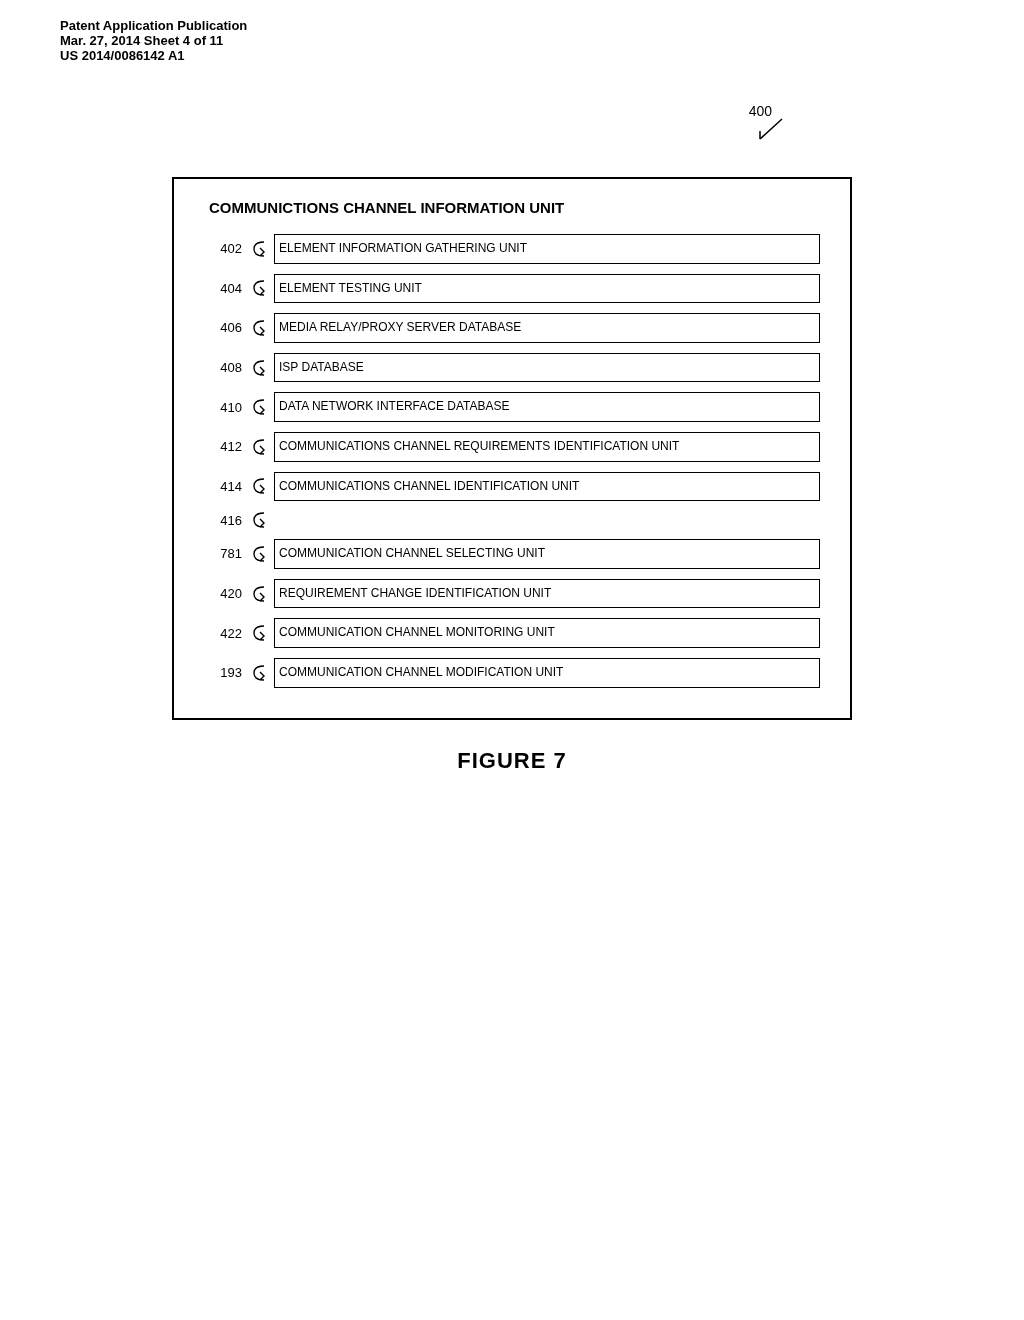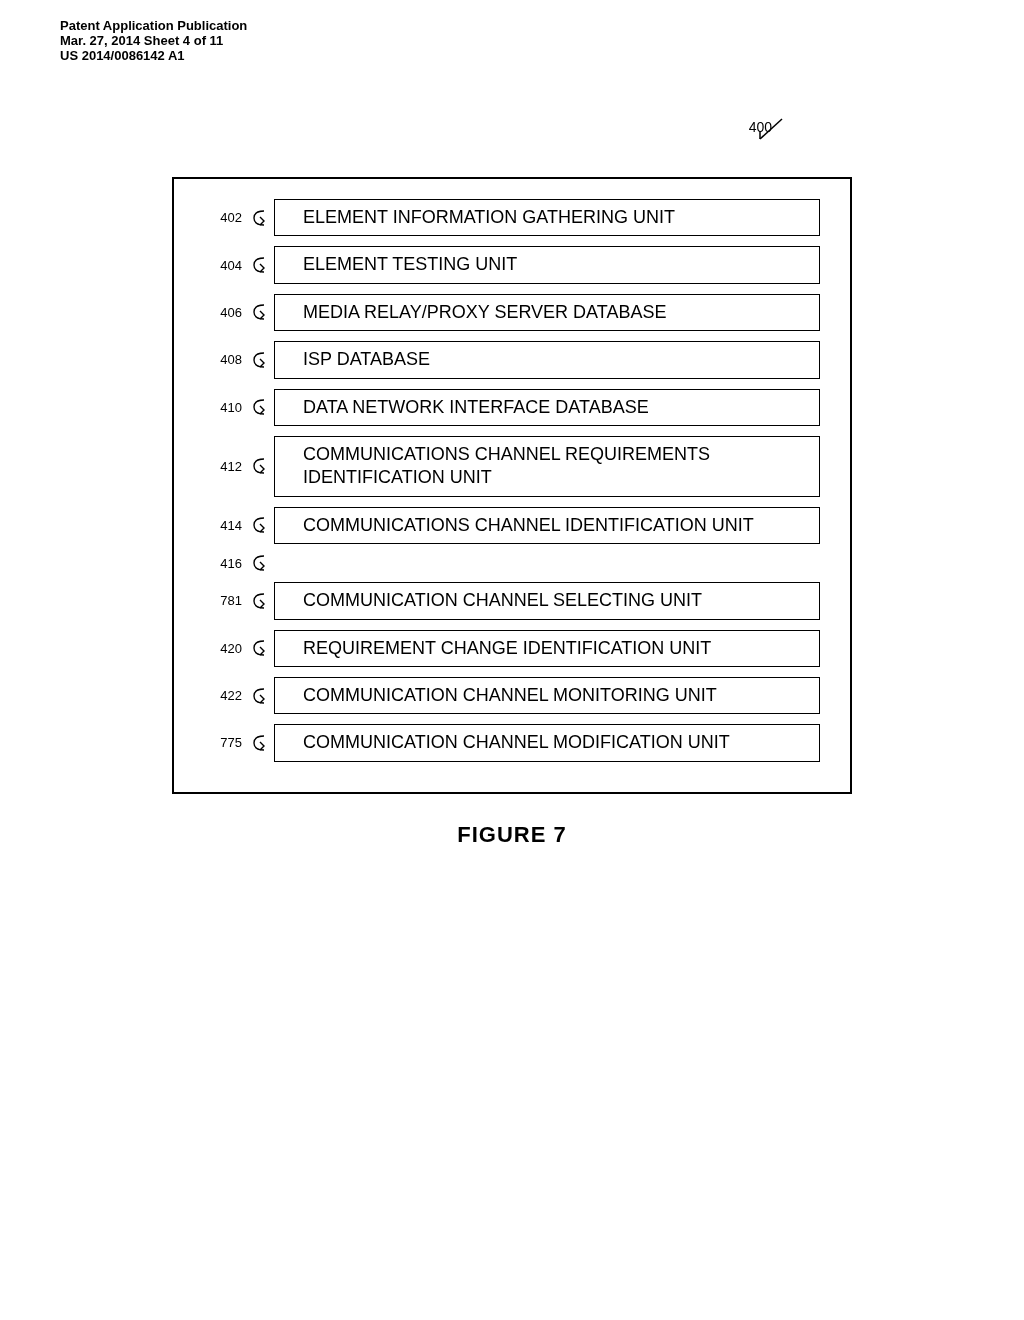--- a/index.html
+++ b/index.html
@@ -75,22 +75,22 @@
       margin-right: 6px;
     }
 
     .arrow-connector svg {
       width: 22px;
       height: 18px;
     }
 
     .item-box {
       border: 1.5px solid #000;
-      padding: 6px 28px;
-      font-size: 18px;
+      padding: 6px 4px;
+      font-size: 12px;
       font-weight: normal;
       flex: 1;
       line-height: 1.3;
     }
 
     
     .figure-caption {
       text-align: center;
       font-size: 22px;
       font-weight: bold;
@@ -103,29 +103,30 @@
 
 <div class="header">
   <span>Patent Application Publication</span>
   <span>Mar. 27, 2014  Sheet 4 of 11</span>
   <span>US 2014/0086142 A1</span>
 </div>
 
 <div class="main-content">
 
   <div style="width:680px; position:relative; height:44px;">
-    <span style="position:absolute; right:80px; top:16px; font-size:14px;">400</span>
+    <span style="position:absolute; right:80px; top:0; font-size:14px;">400</span>
 
     <svg style="position:absolute; right:60px; top:14px;" width="40" height="26">
       <line x1="30" y1="2" x2="8" y2="22" stroke="#000" stroke-width="1.5"></line>
       <line x1="8" y1="22" x2="8" y2="14" stroke="#000" stroke-width="1.5"></line>
     </svg>
   </div>
 
   <div class="outer-box">
+    <div class="outer-box-title">COMMUNICTIONS CHANNEL INFORMATION UNIT</div>
 
     <div id="items-container">
         <div class="item-row">
           <span class="item-number">402</span>
           <div class="arrow-connector">
             <svg viewBox="0 0 22 18" width="22" height="18">
       <path d="M 18 2 Q 8 2 8 9 Q 8 16 18 16" fill="none" stroke="#000" stroke-width="1.4"></path>
       <polyline points="14,12 18,16 14,20" fill="none" stroke="#000" stroke-width="1.4" transform="translate(0,-4)"></polyline>
     </svg>
           </div>
@@ -224,21 +225,21 @@
           <span class="item-number">422</span>
           <div class="arrow-connector">
             <svg viewBox="0 0 22 18" width="22" height="18">
       <path d="M 18 2 Q 8 2 8 9 Q 8 16 18 16" fill="none" stroke="#000" stroke-width="1.4"></path>
       <polyline points="14,12 18,16 14,20" fill="none" stroke="#000" stroke-width="1.4" transform="translate(0,-4)"></polyline>
     </svg>
           </div>
           <div class="item-box">COMMUNICATION CHANNEL MONITORING UNIT</div>
         </div>
         <div class="item-row">
-          <span class="item-number">775</span>
+          <span class="item-number">193</span>
           <div class="arrow-connector">
             <svg viewBox="0 0 22 18" width="22" height="18">
       <path d="M 18 2 Q 8 2 8 9 Q 8 16 18 16" fill="none" stroke="#000" stroke-width="1.4"></path>
       <polyline points="14,12 18,16 14,20" fill="none" stroke="#000" stroke-width="1.4" transform="translate(0,-4)"></polyline>
     </svg>
           </div>
           <div class="item-box">COMMUNICATION CHANNEL MODIFICATION UNIT</div>
         </div>
       </div>
   </div>

